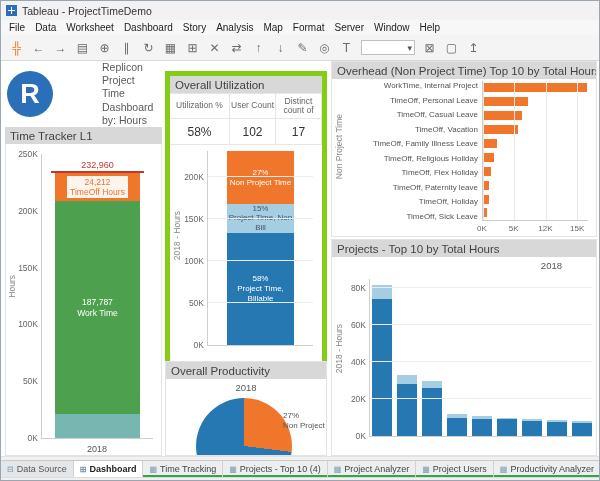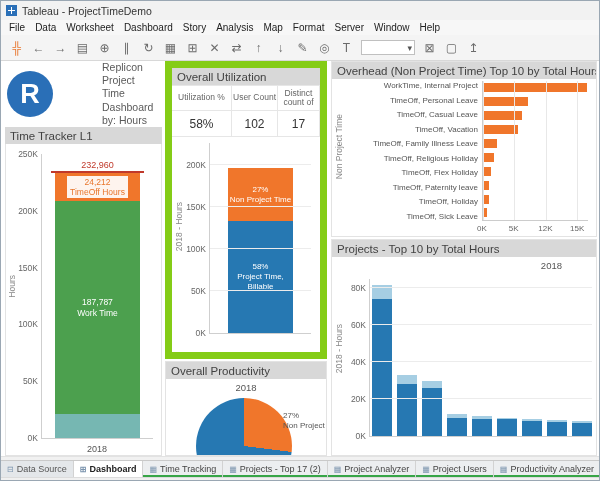--- a/index.html
+++ b/index.html
@@ -40,21 +40,21 @@
   .tt-body{position:absolute;top:17px;left:0;right:0;bottom:0;border:1px solid #e3e3e3;border-top:none;}
   .tt-ylabel{left:1px;top:42%;}
   .tt-yaxis{position:absolute;left:8px;width:24px;top:10px;bottom:16px;}
   .tt-plot{position:absolute;left:35px;right:8px;top:10px;bottom:16px;border-left:1px solid #cfcfcf;border-bottom:1px solid #cfcfcf;}
   .tt-bar{position:absolute;left:12%;width:76%;bottom:0;display:flex;flex-direction:column-reverse;}
   .refline{position:absolute;left:8%;width:84%;border-top:2px solid #c0392b;}
   .reflabel{position:absolute;width:100%;text-align:center;font-size:9px;}
   .tt-xlabel{position:absolute;bottom:1px;left:35px;right:8px;text-align:center;font-size:9px;color:#555;}
 
   
-  .ou-panel{position:absolute;left:164px;top:0;width:162px;height:298px;border:7px solid #84cc16;}
+  .ou-panel{position:absolute;left:164px;top:10px;width:162px;height:298px;border:5px solid #84cc16;}
   .ou-table{position:absolute;top:17px;left:0;right:0;height:59px;font-size:0;}
   .ou-row{display:grid;grid-template-columns:60px 46px 1fr;height:26px;}
   .ou-th{font-size:8.5px;color:#666;border:1px solid #e6e6e6;border-left:none;display:flex;align-items:center;justify-content:center;text-align:center;line-height:1.1;padding:1px;}
   .ou-td{font-size:12px;color:#333;border:1px solid #e6e6e6;border-left:none;border-top:none;display:flex;align-items:center;justify-content:center;}
   .ou-chart{position:absolute;left:0;top:69px;right:0;bottom:0;}
   .ou-ylabel{left:2px;top:30%;}
   .ou-yaxis{position:absolute;left:10px;width:24px;top:6px;bottom:18px;}
   .ou-plot{position:absolute;left:37px;right:9px;top:6px;bottom:18px;border-left:1px solid #cfcfcf;border-bottom:1px solid #cfcfcf;}
   .ou-bar{position:absolute;left:18%;width:64%;bottom:0;display:flex;flex-direction:column-reverse;}
   .ou-bar .seg-label{font-size:8px;}
@@ -214,20 +214,24 @@
             <div class="ytick" style="bottom: 80.1667px;">100K</div>
             <div class="ytick" style="bottom: 122.25px;">150K</div>
             <div class="ytick" style="bottom: 164.333px;">200K</div>
           </div>
         <div class="ou-plot">
           <div class="ou-bar">
               <div class="seg" style="height: 112.3px; background: rgb(38, 120, 178);">
                 <div class="seg-label" style="color: rgb(255, 255, 255);">58%
 Project Time, Billable</div>
               </div>
+              <div class="seg" style="height: 29px; background: rgb(166, 206, 227);">
+                <div class="seg-label" style="color: rgb(68, 84, 106);">15%
+Project Time, Non Bill</div>
+              </div>
               <div class="seg" style="height: 52.3px; background: rgb(240, 118, 43);">
                 <div class="seg-label" style="color: rgb(255, 255, 255);">27%
 Non Project Time</div>
               </div>
             </div>
         <div class="hgrid" style="bottom: 42.0833px;"></div>
             <div class="hgrid" style="bottom: 84.1667px;"></div>
             <div class="hgrid" style="bottom: 126.25px;"></div>
             <div class="hgrid" style="bottom: 168.333px;"></div>
           </div>
@@ -377,21 +381,21 @@
       <div class="tab active">
         <span class="tab-icon">⊞</span>
         <span class="tab-label">Dashboard</span>
       </div>
       <div class="tab member">
         <span class="tab-icon">▦</span>
         <span class="tab-label">Time Tracking</span>
       </div>
       <div class="tab member">
         <span class="tab-icon">▦</span>
-        <span class="tab-label">Projects - Top 17 (2)</span>
+        <span class="tab-label">Projects - Top 10 (4)</span>
       </div>
       <div class="tab member">
         <span class="tab-icon">▦</span>
         <span class="tab-label">Project Analyzer</span>
       </div>
       <div class="tab member">
         <span class="tab-icon">▦</span>
         <span class="tab-label">Project Users</span>
       </div>
       <div class="tab member">

